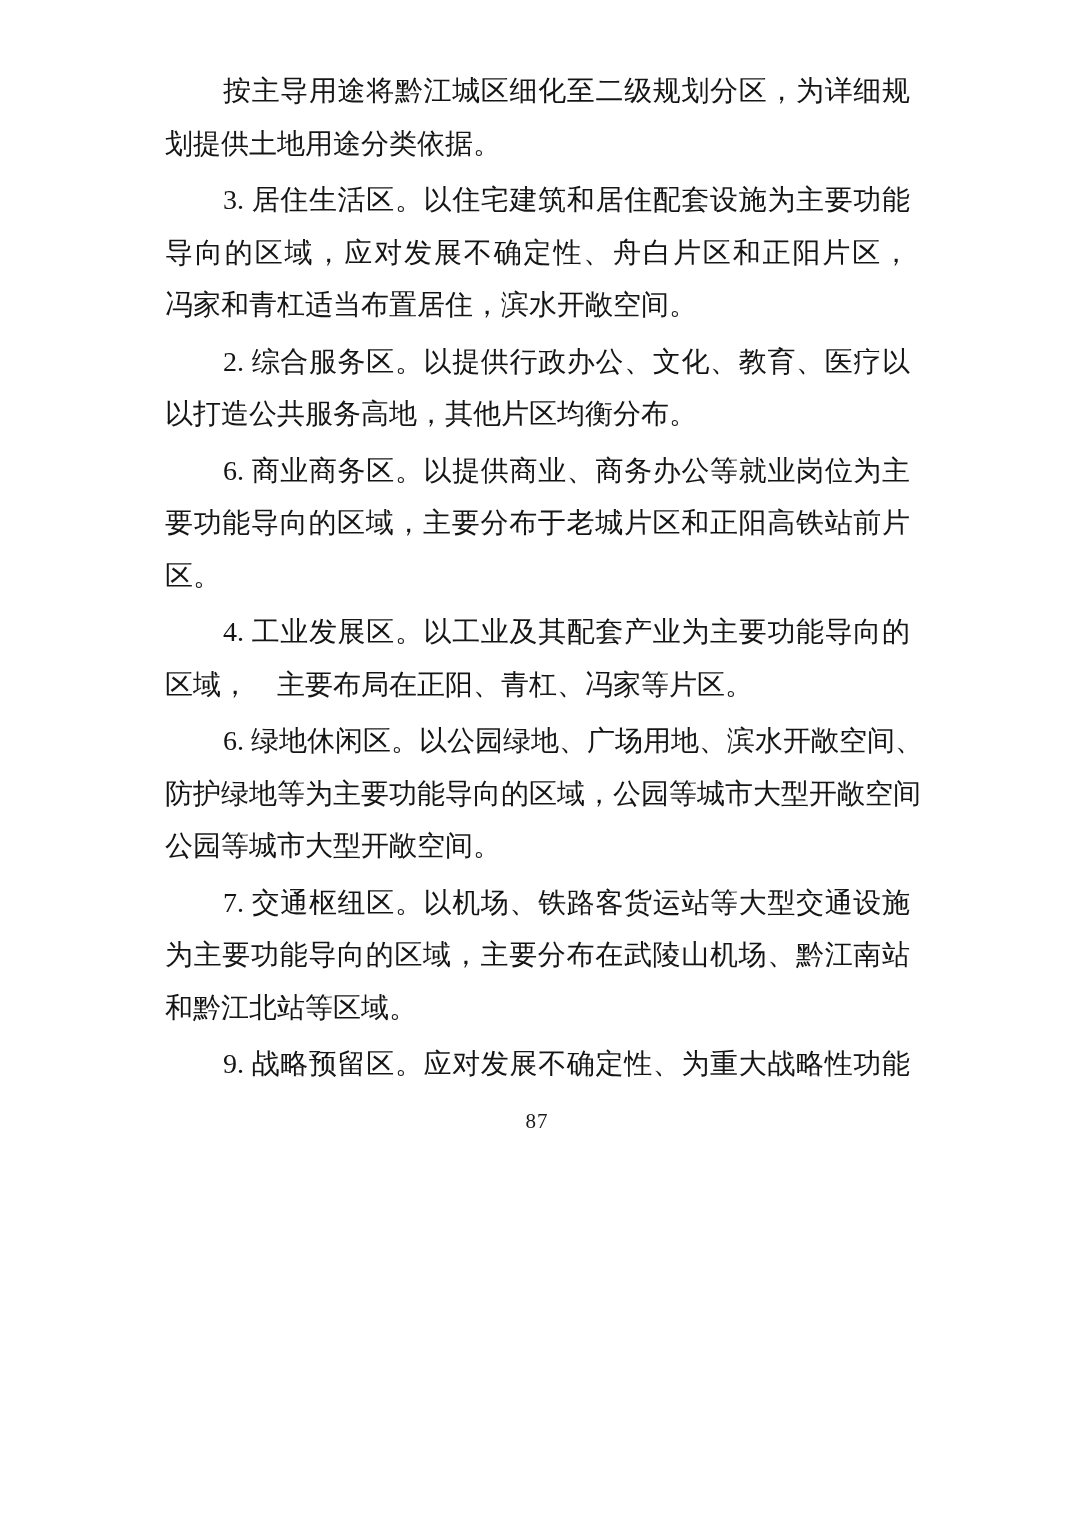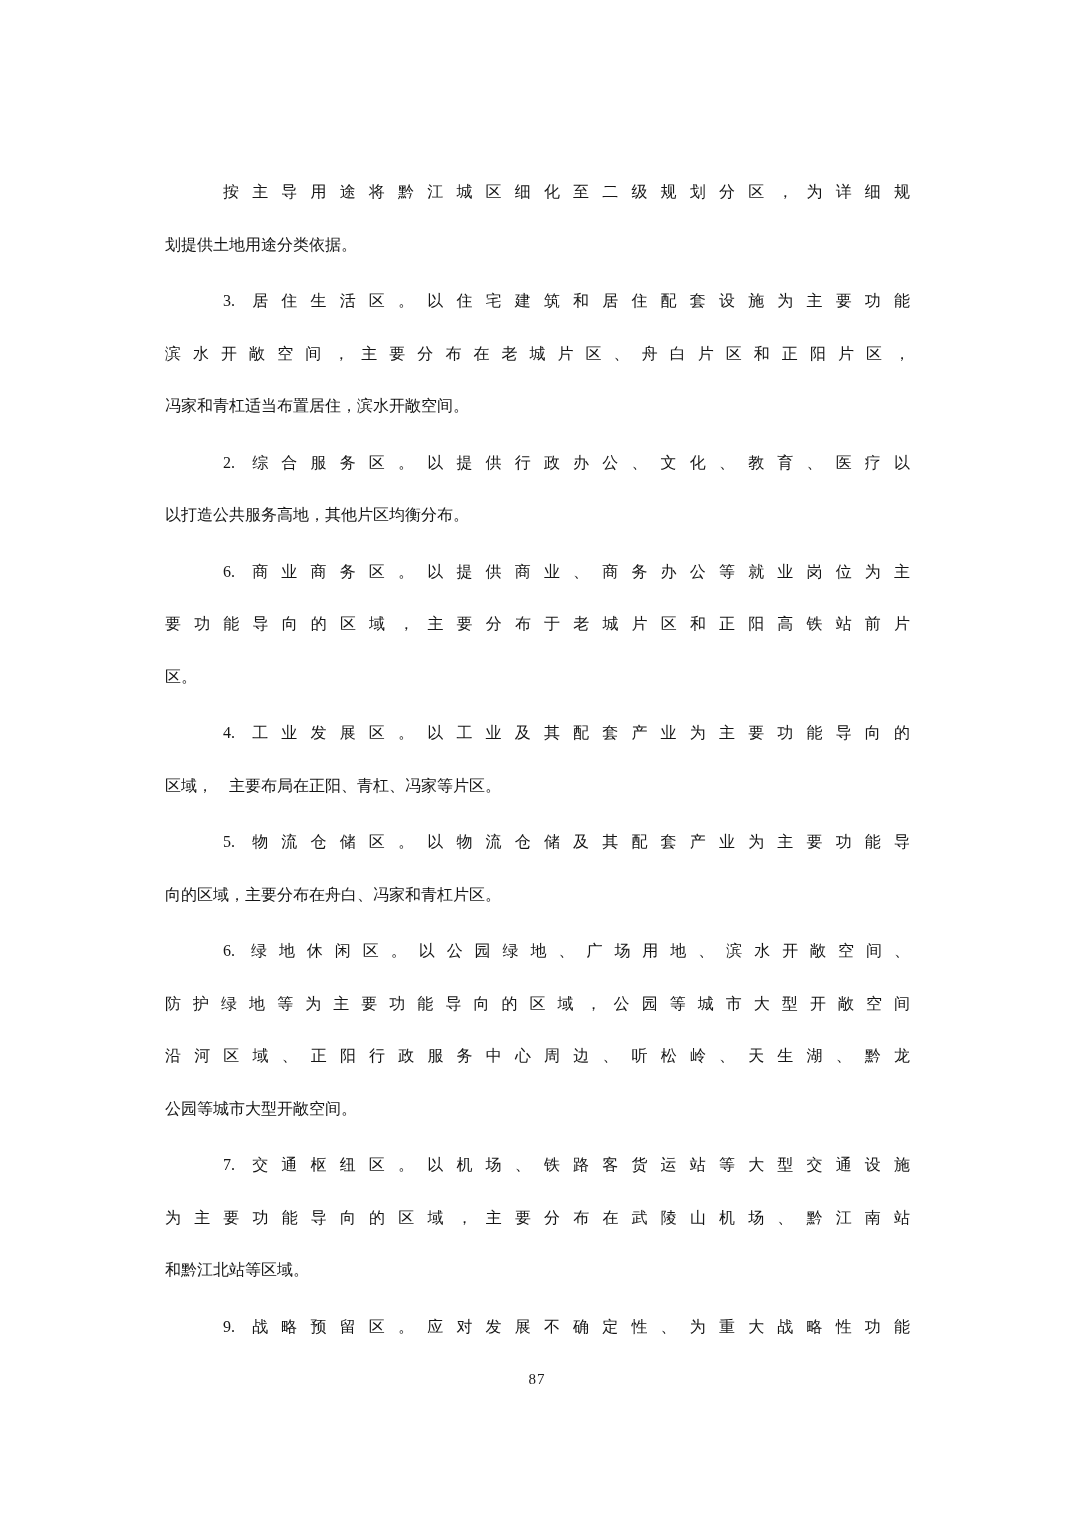--- a/index.html
+++ b/index.html
@@ -14,23 +14,22 @@
     font-family: "Liberation Serif", "DejaVu Serif", serif;
     overflow: hidden;
   }
   .page {
     position: relative;
     width: 1074px;
     height: 1520px;
     background: #ffffff;
   }
   .content {
-    padding: 119px 164px 0 165px;
-    font-size: 16px;
-    margin-top: 47px;
+    padding: 65px 164px 0 165px;
+    font-size: 28px;
   }
   .para {
     margin: 0 0 4px 0;
   }
   .line {
     line-height: 52.5px;
     height: 52.5px;
     text-align: justify;
     text-align-last: justify;
     white-space: nowrap;
@@ -40,67 +39,62 @@
   }
   .line.last {
     text-align: right;
     text-align-last: left;
     white-space: normal;
   }
   .footer {
     margin-top: 18px;
     width: 100%;
     text-align: center;
-    font-size: 15px;
+    font-size: 21px;
     letter-spacing: 1px;
     color: #1a1a1a;
   }
 </style>
 </head>
 <body>
 
 <div class="page">
   <div class="content">
 
     <div class="para">
       <div class="line first">按主导用途将黔江城区细化至二级规划分区，为详细规</div>
       <div class="line last">划提供土地用途分类依据。</div>
     </div>
 
     <div class="para">
       <div class="line first">3. 居住生活区。以住宅建筑和居住配套设施为主要功能</div>
-      <div class="line">滨水开敞空间，主要分布在老城片区、舟白片区和正阳片区，</div>
+      <div class="line">导向的区域，应对发展不确定性、舟白片区和正阳片区，</div>
       <div class="line last">冯家和青杠适当布置居住，滨水开敞空间。</div>
     </div>
 
     <div class="para">
       <div class="line first">2. 综合服务区。以提供行政办公、文化、教育、医疗以</div>
       <div class="line last">以打造公共服务高地，其他片区均衡分布。</div>
     </div>
 
     <div class="para">
       <div class="line first">6. 商业商务区。以提供商业、商务办公等就业岗位为主</div>
       <div class="line">要功能导向的区域，主要分布于老城片区和正阳高铁站前片</div>
       <div class="line last">区。</div>
     </div>
 
     <div class="para">
       <div class="line first">4. 工业发展区。以工业及其配套产业为主要功能导向的</div>
       <div class="line last">区域，　主要布局在正阳、青杠、冯家等片区。</div>
     </div>
 
-    <div class="para">
-      <div class="line first">5. 物流仓储区。以物流仓储及其配套产业为主要功能导</div>
-      <div class="line last">向的区域，主要分布在舟白、冯家和青杠片区。</div>
-    </div>
 
     <div class="para">
       <div class="line first">6. 绿地休闲区。以公园绿地、广场用地、滨水开敞空间、</div>
       <div class="line">防护绿地等为主要功能导向的区域，公园等城市大型开敞空间</div>
-      <div class="line">沿河区域、正阳行政服务中心周边、听松岭、天生湖、黔龙</div>
       <div class="line last">公园等城市大型开敞空间。</div>
     </div>
 
     <div class="para">
       <div class="line first">7. 交通枢纽区。以机场、铁路客货运站等大型交通设施</div>
       <div class="line">为主要功能导向的区域，主要分布在武陵山机场、黔江南站</div>
       <div class="line last">和黔江北站等区域。</div>
     </div>
 
     <div class="para">

